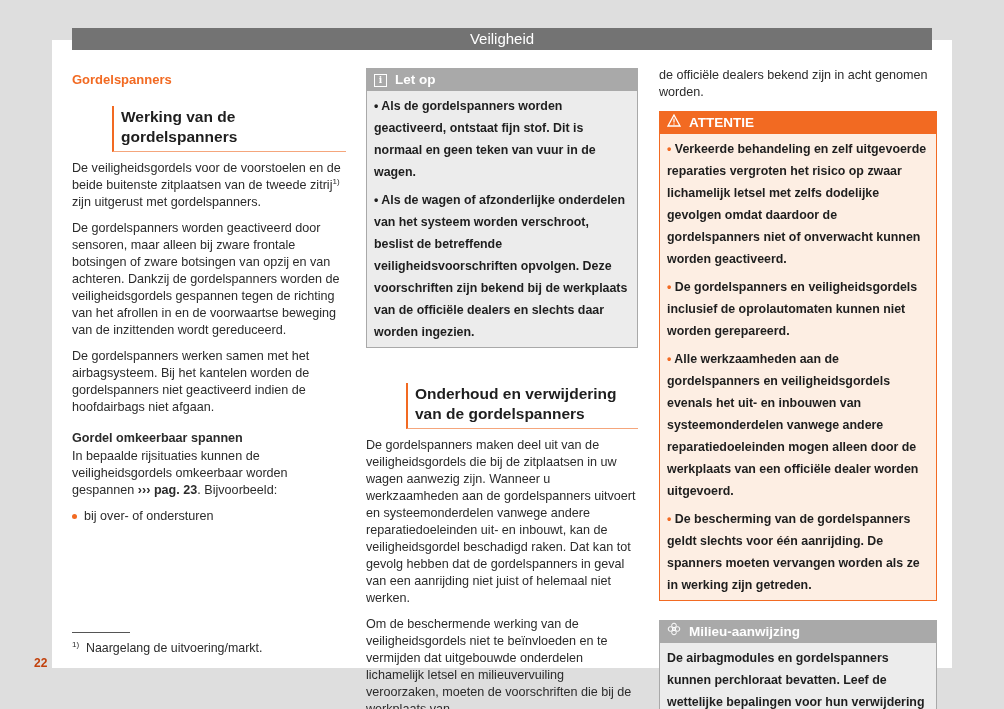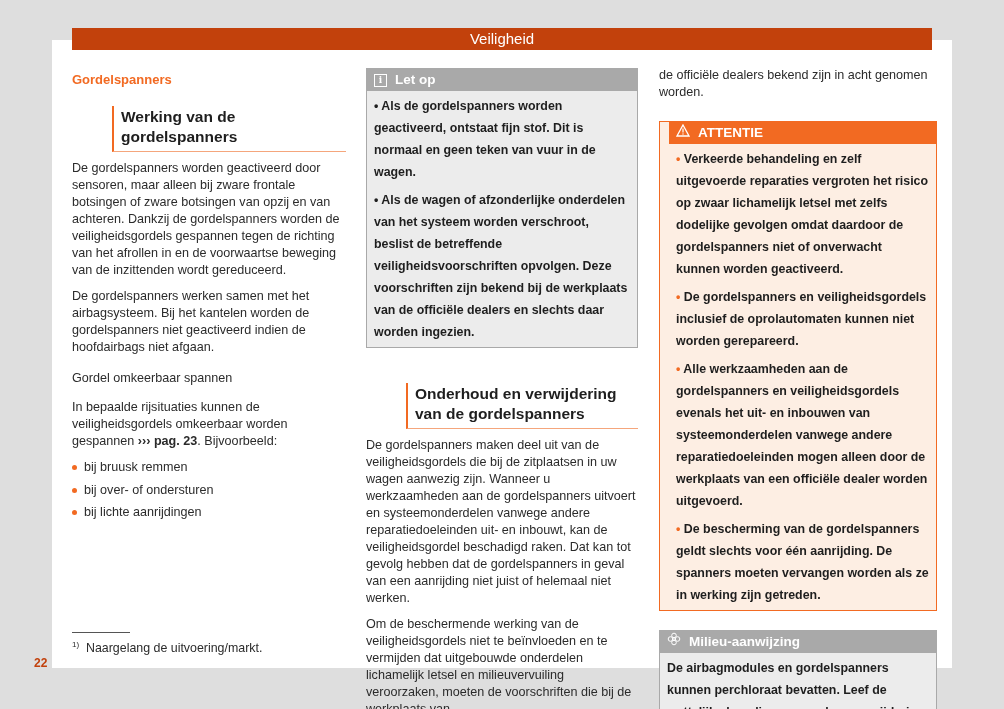--- a/index.html
+++ b/index.html
@@ -4,38 +4,38 @@
 <style>
   html, body { margin:0; padding:0; }
   body {
     width:1004px; height:709px; background:#dedede; position:relative; overflow:hidden;
     font-family:"Liberation Sans", "DejaVu Sans", sans-serif; color:#2b2b2b;
   }
   .page {
     position:absolute; left:52px; top:40px; width:900px; height:628px; background:#ffffff;
   }
   .header-bar {
-    position:absolute; left:72px; top:28px; width:860px; height:22px; background:#c2410c;
+    position:absolute; left:72px; top:28px; width:860px; height:22px; background:#737373;
     color:#fff; font-size:15px; text-align:center; line-height:22px;
   }
   .col { position:absolute; top:62px; font-size:12.6px; line-height:17px; }
   .col-left { left:72px; width:274px; }
   .col-mid { left:366px; width:272px; }
   .col-right { left:659px; width:278px; }
 
   .chapter-title {
     color:#f26a22; font-weight:bold; font-size:13px; line-height:24px; margin:6px 0 14px 0;
   }
   .section-title {
     font-weight:bold; font-size:15.5px; line-height:20px; color:#1e1e1e;
     border-left:2px solid #f26a22; border-bottom:1.5px solid #f5a67c;
     padding:1px 0 4px 7px; margin-bottom:8px;margin-left:40px;
   }
   p.body { margin:0 0 9px 0; }
-  .subhead { font-weight:normal; margin:14px 0 12px 0; }
+  .subhead { font-weight:bold; margin:14px 0 1px 0; }
   .ref { font-weight:bold; }
   ul.bullets { list-style:none; margin:4px 0 0 0; padding:0; }
   ul.bullets li { margin-bottom:5.5px; position:relative; padding-left:12px; }
   ul.bullets li .dot {
     position:absolute; left:0; top:6px; width:5px; height:5px; border-radius:50%; background:#f26a22;
   }
   sup { font-size:8px; line-height:0; }
 
   .box { border:1.5px solid #a9a9a9; background:#ececec; }
   .box-head {
@@ -44,49 +44,50 @@
   }
   .box-body { padding:4px 7px 4px 7px; font-weight:bold; font-size:12.4px; line-height:22px; color:#1e1e1e; }
   .box-body p { margin:0 0 6px 0; }
   .box-body p:last-child { margin-bottom:0; }
 
   .info-icon {
     width:11px; height:11px; border:1.2px solid #fff; font-size:9px; line-height:11px; text-align:center;
     font-family:"DejaVu Serif", serif; font-weight:bold;
   }
 
-  .warn { border:1.5px solid #f26a22; background:#fdeee3; margin-top:20px;padding-left:9px; }
+  .warn { border:1.5px solid #f26a22; background:#fdeee3; margin-top:10px; }
   .warn .box-head { background:#f26a22; }
   .warn-bullet { color:#f26a22; }
 
   .eco { margin-top:19px; }
 
   .footnote-rule { position:absolute; left:72px; top:632px; width:58px; height:1px; background:#555; }
   .footnote { position:absolute; left:72px; top:641px; font-size:12.4px; }
   .page-number { position:absolute; left:34px; top:656px; font-size:12px; font-weight:bold; color:#c2410c; }
 </style>
 </head>
 <body>
 
 <div class="page"></div>
 <div class="header-bar">Veiligheid</div>
 
 <div class="col col-left">
   <div class="chapter-title">Gordelspanners</div>
   <div class="section-title">Werking van de gordelspanners</div>
+  <p class="body">
+    <span>De veiligheidsgordels voor de voorstoelen en de beide buitenste zitplaatsen van de tweede zitrij</span><sup>1)</sup><span> zijn uitgerust met gordelspanners.</span>
+  </p>
   <p class="body">De gordelspanners worden geactiveerd door sensoren, maar alleen bij zware frontale botsingen of zware botsingen van opzij en van achteren. Dankzij de gordelspanners worden de veiligheidsgordels gespannen tegen de richting van het afrollen in en de voorwaartse beweging van de inzittenden wordt gereduceerd.</p>
   <p class="body">De gordelspanners werken samen met het airbagsysteem. Bij het kantelen worden de gordelspanners niet geactiveerd indien de hoofdairbags niet afgaan.</p>
   <div class="subhead">Gordel omkeerbaar spannen</div>
   <p class="body">
     <span>In bepaalde rijsituaties kunnen de veiligheidsgordels omkeerbaar worden gespannen </span><span class="ref">››› pag. 23</span><span>. Bijvoorbeeld:</span>
   </p>
   <ul class="bullets">
-    <li><span class="dot"></span><span>bij bruusk remmen</span></li>
     <li><span class="dot"></span><span>bij over- of ondersturen</span></li>
-    <li><span class="dot"></span><span>bij lichte aanrijdingen</span></li>
   </ul>
 </div>
 
 <div class="col col-mid" style="top:68px;">
   <div class="box">
     <div class="box-head">
       <span class="info-icon">i</span>
       <span>Let op</span>
     </div>
     <div class="box-body">

